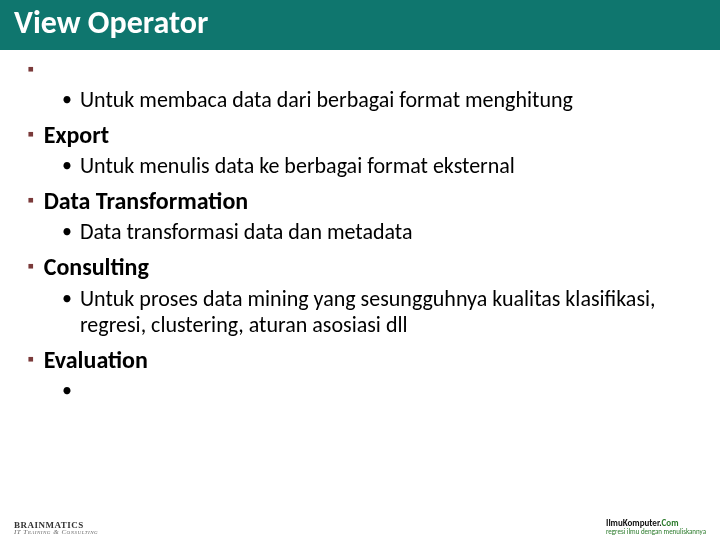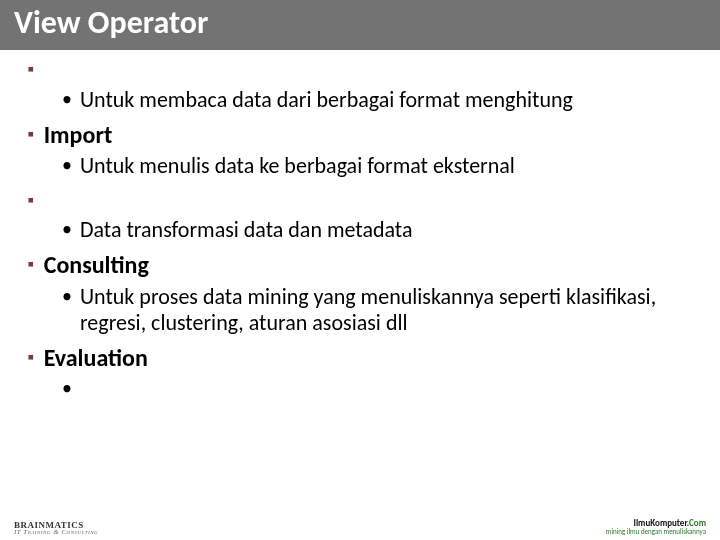--- a/index.html
+++ b/index.html
@@ -5,21 +5,21 @@
   * { margin: 0; padding: 0; box-sizing: border-box; }
   body {
     width: 720px;
     height: 540px;
     font-family: Calibri, 'Segoe UI', Arial, sans-serif;
     background: #fff;
     position: relative;
     overflow: hidden;
   }
   .title-bar {
-    background: #737373;
+    background: #0f766e;
     color: #fff;
     font-size: 32px;
     font-weight: bold;
     padding: 4px 14px 8px 14px;
     line-height: 1.2;
   }
   .content {
     padding: 4px 0 0 0;
   }
   .section {
@@ -70,21 +70,21 @@
     font-size: 9px;
     color: #555;
   }
   .brand-left {
     font-family: Georgia, serif;
     font-variant: small-caps;
     letter-spacing: 0.5px;
   }
   .brand-left .b1 { color: #333; font-weight: bold; }
   .brand-left .b2 { color: #666; font-size: 7px; display: block; margin-top: -2px; font-style: italic; }
-  .brand-right { text-align: right; }
+  .brand-right { }
   .brand-right .r1 { font-weight: bold; color: #111; }
   .brand-right .r1 .g { color: #2a7a2a; }
   .brand-right .r2 { font-size: 7px; color: #2a7a2a; display: block; margin-top: -1px; }
 </style>
 </head>
 <body>
 
 <div class="title-bar">
   <span>View Operator</span>
 </div>
@@ -97,46 +97,47 @@
     </div>
     <div class="sub">
       <span class="dot">•</span>
       <span>Untuk membaca data dari berbagai format menghitung</span>
     </div>
   </div>
 
   <div class="section">
     <div class="heading">
       <span class="sq">▪</span>
-      <span>Import</span>
+      <span>Export</span>
     </div>
     <div class="sub">
       <span class="dot">•</span>
       <span>Untuk menulis data ke berbagai format eksternal</span>
     </div>
   </div>
 
   <div class="section">
     <div class="heading">
       <span class="sq">▪</span>
+      <span>Data Transformation</span>
     </div>
     <div class="sub">
       <span class="dot">•</span>
       <span>Data transformasi data dan metadata</span>
     </div>
   </div>
 
   <div class="section">
     <div class="heading">
       <span class="sq">▪</span>
       <span>Consulting</span>
     </div>
     <div class="sub">
       <span class="dot">•</span>
-      <span>Untuk proses data mining yang menuliskannya seperti klasifikasi, regresi, clustering, aturan asosiasi dll</span>
+      <span>Untuk proses data mining yang sesungguhnya kualitas klasifikasi, regresi, clustering, aturan asosiasi dll</span>
     </div>
   </div>
 
   <div class="section">
     <div class="heading">
       <span class="sq">▪</span>
       <span>Evaluation</span>
     </div>
     <div class="sub">
       <span class="dot">•</span>
@@ -147,15 +148,15 @@
 
 <div class="footer">
   <div class="brand-left">
     <span class="b1">BRAINMATICS</span>
     <span class="b2">IT Training &amp; Consulting</span>
   </div>
   <div class="brand-right">
     <span class="r1">
       <span>IlmuKomputer.</span><span class="g">Com</span>
     </span>
-    <span class="r2">mining ilmu dengan menuliskannya</span>
+    <span class="r2">regresi ilmu dengan menuliskannya</span>
   </div>
 </div>
 
 </body></html>

